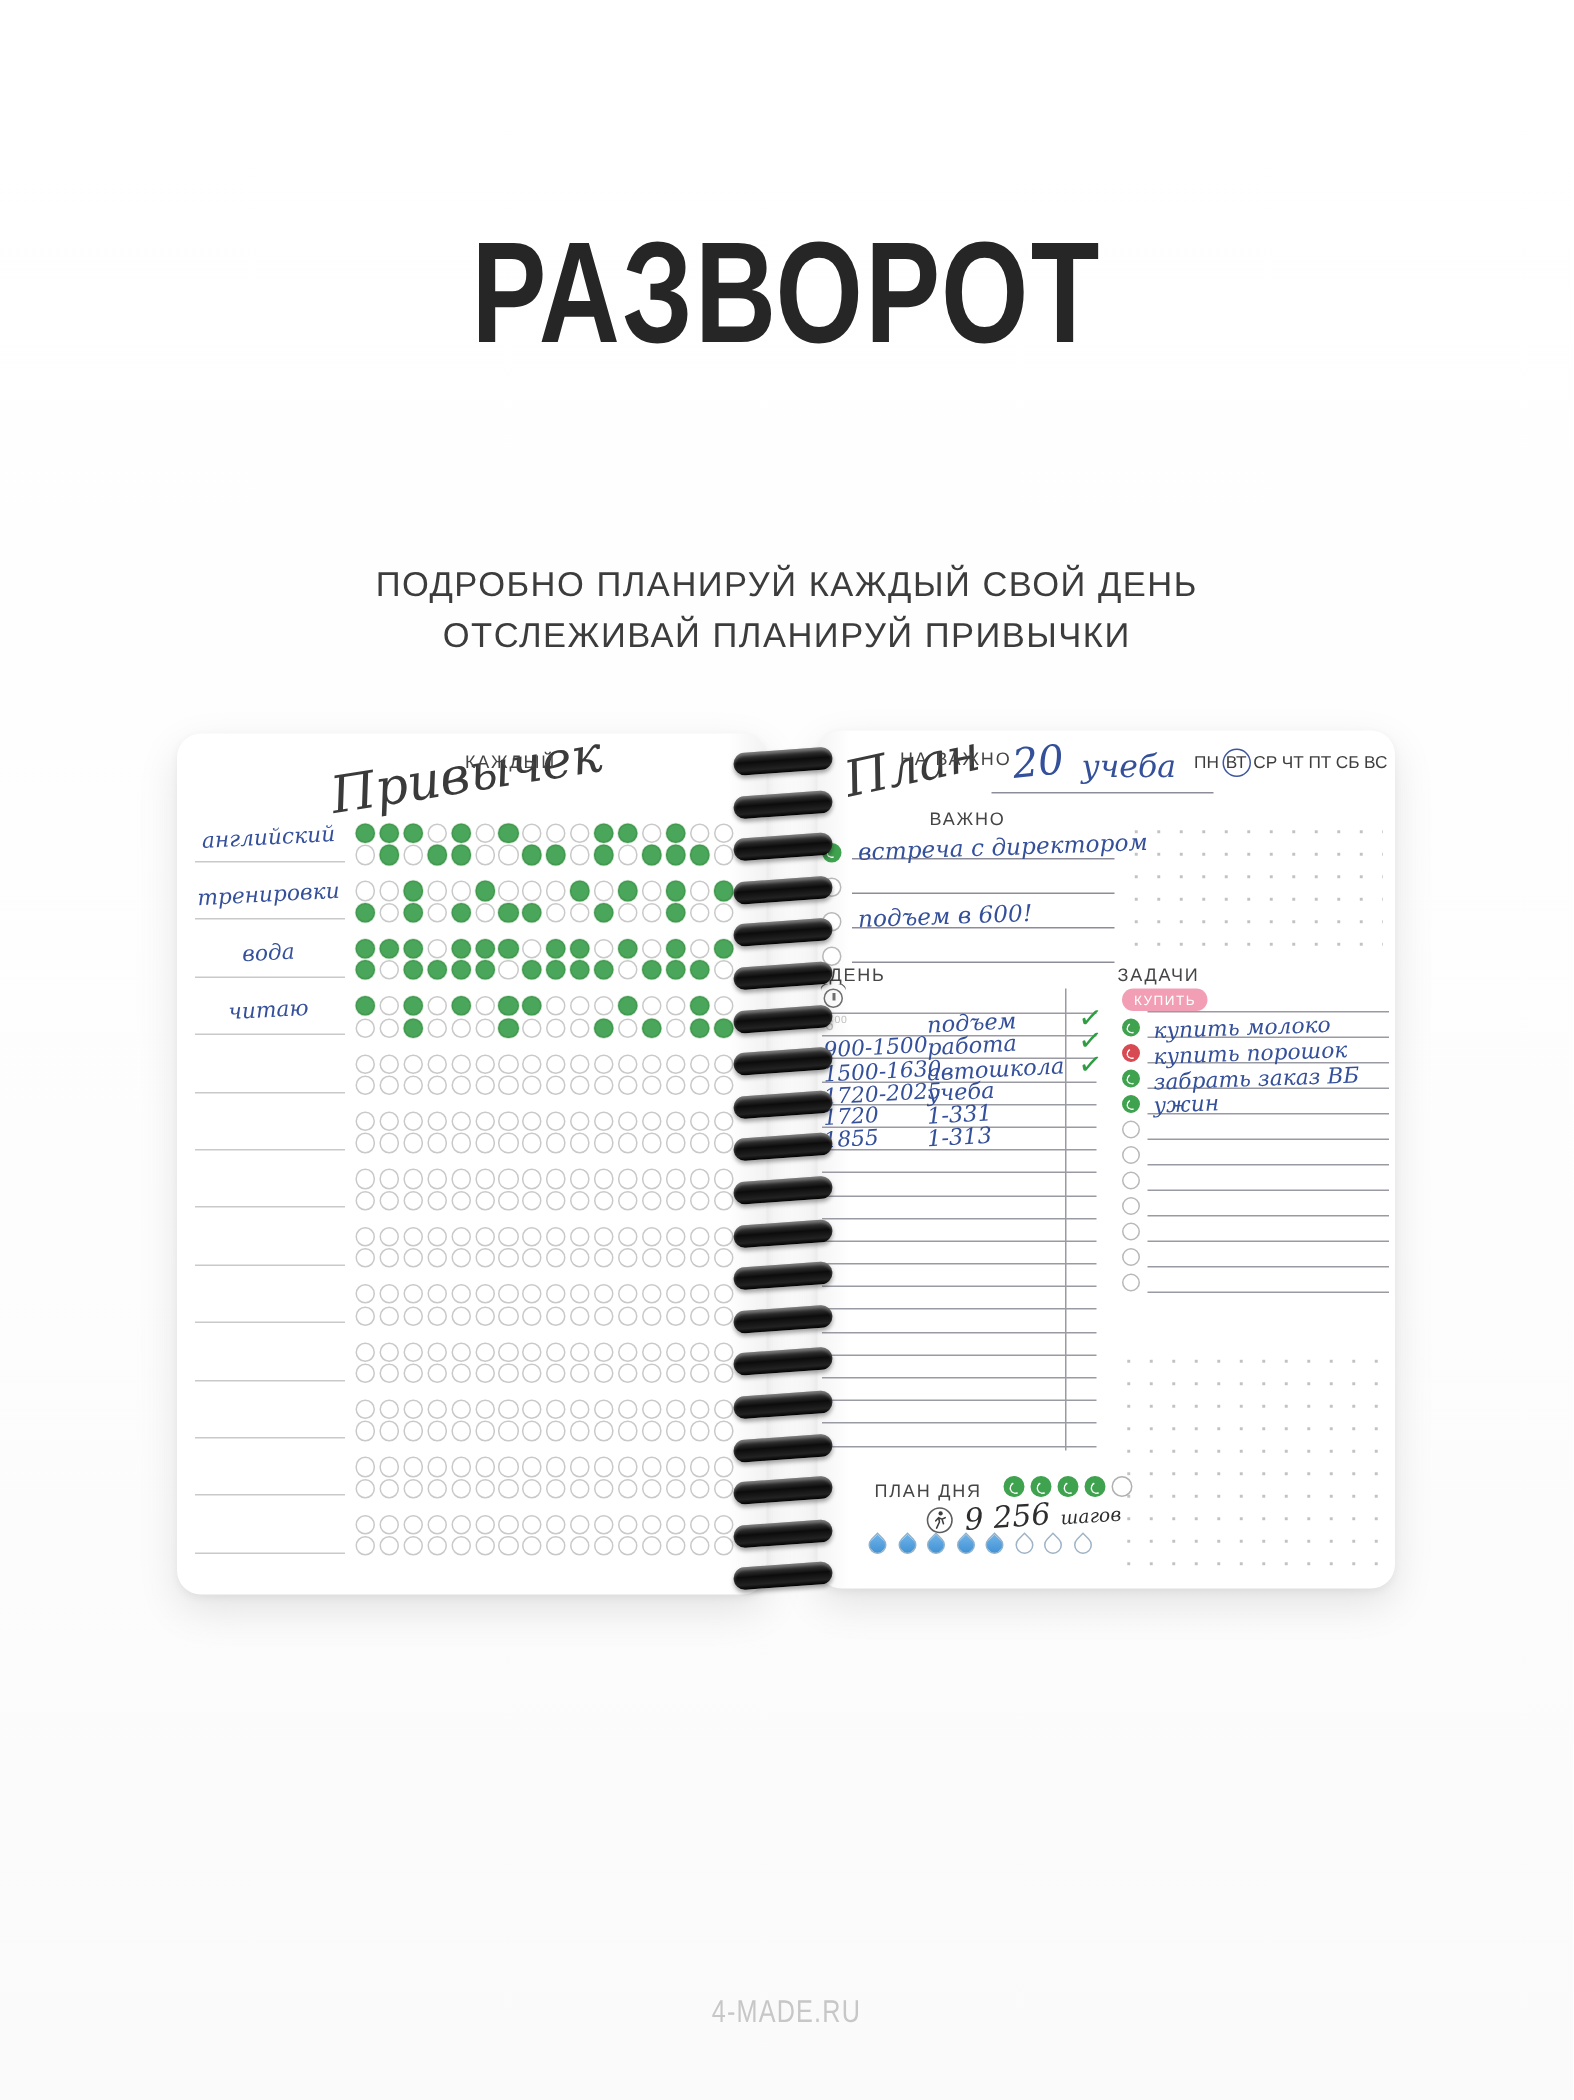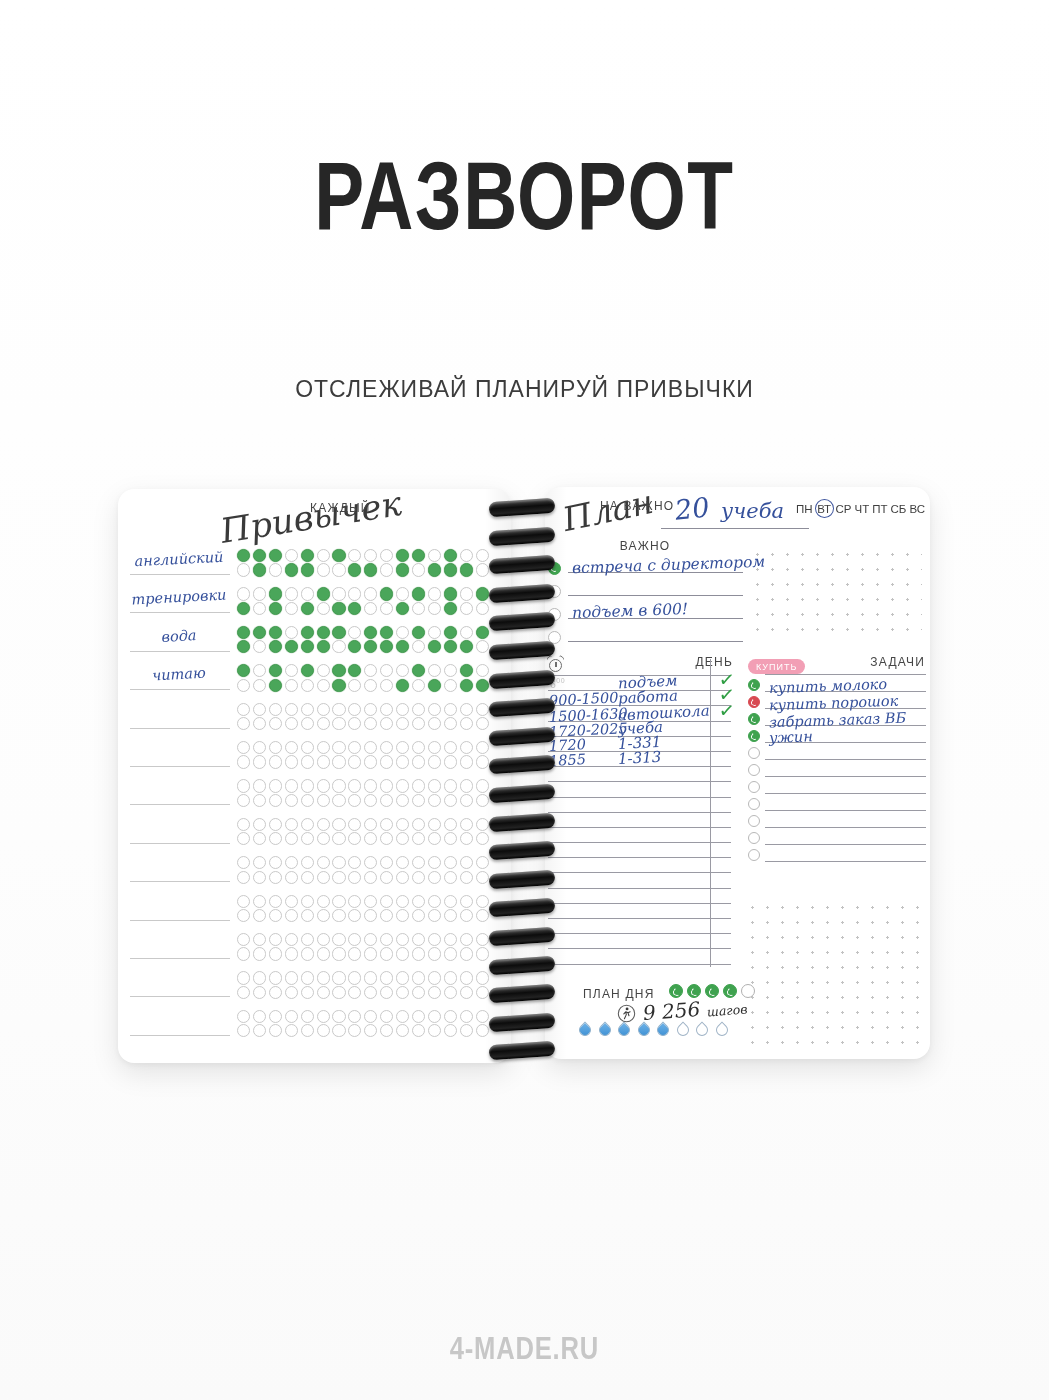--- a/index.html
+++ b/index.html
@@ -74,21 +74,21 @@
   .marker.green { background:#3fa24f; border-color:#3fa24f; }
   .marker.red   { background:#d84a52; border-color:#d84a52; }
   .marker.green::after, .marker.red::after { content:""; position:absolute; left:2px; top:2px;
             width:5px; height:5px; border:1.5px solid transparent; border-left-color:#fff;
             border-bottom-color:rgba(255,255,255,.9); border-radius:50%; transform:rotate(20deg); }
 
   .dotgrid { position:absolute;
              background-image:radial-gradient(#c2c2c2 1.1px, rgba(255,255,255,0) 1.2px);
              background-size:15px 15px; }
 
-  .col-label { position:absolute; width:180px; text-align:right; top:168px; }
+  .col-label { position:absolute; width:180px; text-align:left; top:156px; }
   .alarm { position:absolute; left:4px; top:172px; width:13px; height:13px;
            border:1.5px solid #6e6e6e; border-radius:50%; }
   .alarm::before, .alarm::after { content:""; position:absolute; width:6px; height:4px;
            border-top:1.8px solid #6e6e6e; border-radius:50%; top:-4px; }
   .alarm::before { left:-3px; transform:rotate(-40deg); }
   .alarm::after  { right:-3px; transform:rotate(40deg); }
   .alarm .hand { position:absolute; left:5px; top:2px; width:1.5px; height:5px; background:#6e6e6e; }
 
   .day-lines { position:absolute; left:3px; top:188px; width:183px; border-top:1px solid #9a9aa3; }
   .day-row { position:relative; height:15.2px; border-bottom:1px solid #9a9aa3; }
@@ -120,31 +120,32 @@
   .steps-unit { position:absolute; left:162px; top:516px; font-size:12.5px; color:#2e2e2e; transform:rotate(-4deg); }
   .drops { position:absolute; left:34px; top:537px; display:flex; gap:7.5px; }
   .drop { width:12px; height:12px; border:1.5px solid #9fb3c6; border-radius:0 50% 50% 50%;
           transform:rotate(45deg); background:#fff; }
   .drop.filled { background:linear-gradient(135deg,#6fb3e8 0%,#3b8ed2 100%); border-color:#8fb1cc; }
 
   
   .features { position:absolute; top:1172px; left:0; width:100%; text-align:center;
               font-size:21px; letter-spacing:1px; color:#2f2f2f; }
   .site { position:absolute; top:1330px; left:0; width:100%; text-align:center;
-          font-weight:700; font-size:32px; color:#c7c7c7; }
+          font-weight:400; font-size:21px; color:#c7c7c7; }
   .site .cond { display:inline-block; transform:scaleX(.8); letter-spacing:1px; }
 </style>
 </head>
 <body>
 
 <div class="sheet">
 
   <div class="big-title"><span class="cond">РАЗВОРОТ</span></div>
 
   <div class="desc">
+    <div>ПОДРОБНО ПЛАНИРУЙ КАЖДЫЙ СВОЙ ДЕНЬ</div>
     <div>ОТСЛЕЖИВАЙ ПЛАНИРУЙ ПРИВЫЧКИ</div>
   </div>
 
   <div class="page page-left">
     <div class="lp-script script">Привычек</div>
     <div class="lp-label printed">КАЖДЫЙ</div>
     <div id="habit-blocks">
         <div class="habit-block" style="top: 58px;">
           <div class="habit-nameline"></div>
           <div class="habit-name ink">английский</div>

